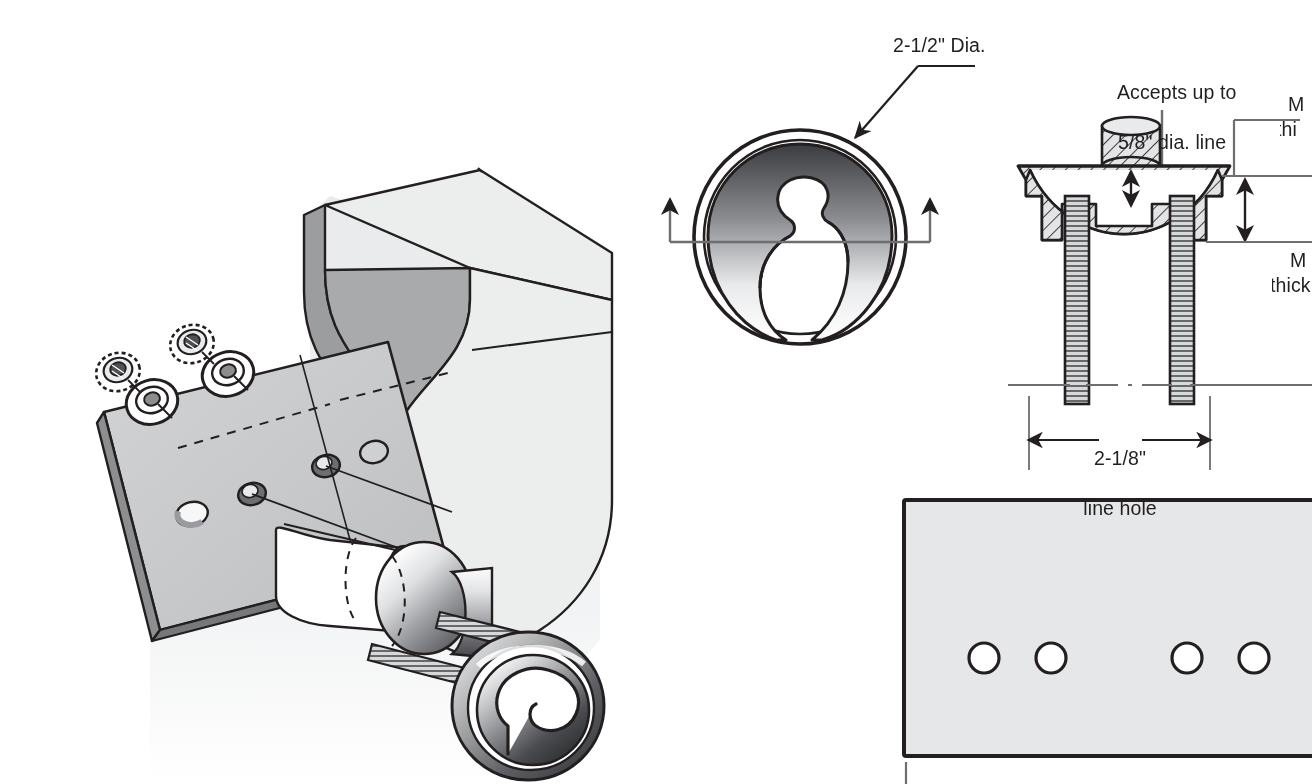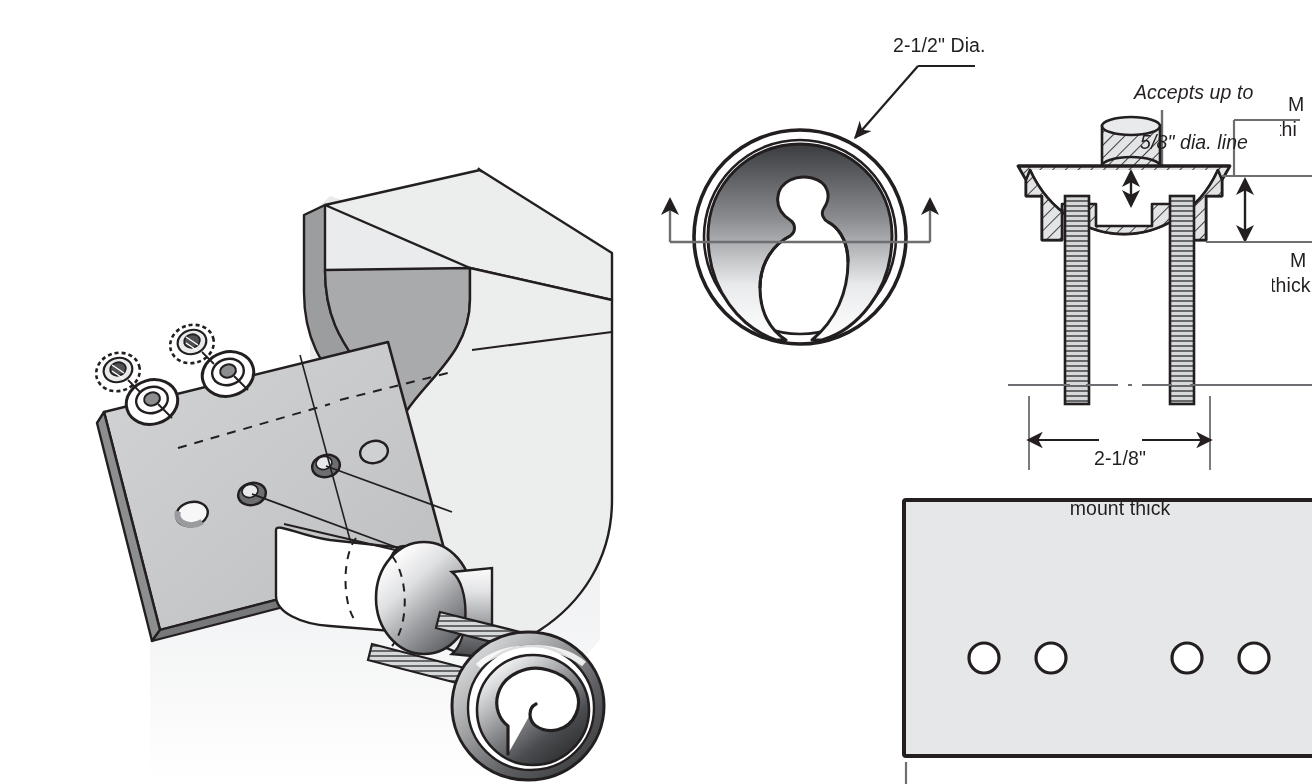--- a/index.html
+++ b/index.html
@@ -16,21 +16,21 @@
     font-family:"Liberation Sans","DejaVu Sans",sans-serif;
     font-size:19.5px;
     line-height:25px;
     color:#231f20;
     white-space:pre;
     letter-spacing:.1px;
   }
 
   
   #lbl-dia        {left:893px; top:33px;}
-  #lbl-accepts    {left:1096px;top:55px; width:174px;text-align:center;font-style:italic;}
+  #lbl-accepts    {left:1096px;top:55px; width:174px;text-align:left;}
   #lbl-mount      {left:1034px;top:421px;width:150px;text-align:center;}
 
   .clipbox{position:absolute;overflow:hidden;}
 </style>
 </head>
 <body>
 
 <div class="stage">
 
   <svg class="layer" viewBox="0 0 1312 784">
@@ -377,21 +377,21 @@
 
   <div class="lbl" id="lbl-dia">2-1/2" Dia.</div>
 
   <div class="lbl" id="lbl-accepts">
     <span>Accepts up to</span><br>
     <span>5/8" dia. line</span>
   </div>
 
   <div class="lbl" id="lbl-mount">
     <span>2-1/8"</span><br>
-    <span>mount thick</span>
+    <span>line hole</span>
   </div>
 
   <div class="clipbox" style="left:1280px;top:92px;width:32px;height:66px;">
     <div class="lbl" style="left:8px;top:0px;">M</div>
     <div class="lbl" style="left:-4px;top:25px;">thi</div>
   </div>
 
   <div class="clipbox" style="left:1272px;top:248px;width:40px;height:66px;">
     <div class="lbl" style="left:18px;top:0px;">M</div>
     <div class="lbl" style="left:-2px;top:25px;text-align:center;">thick</div>

